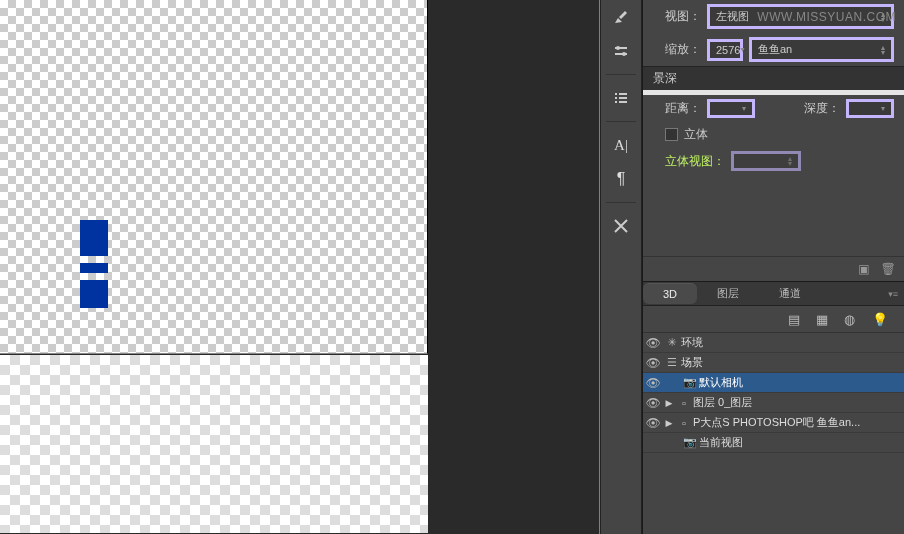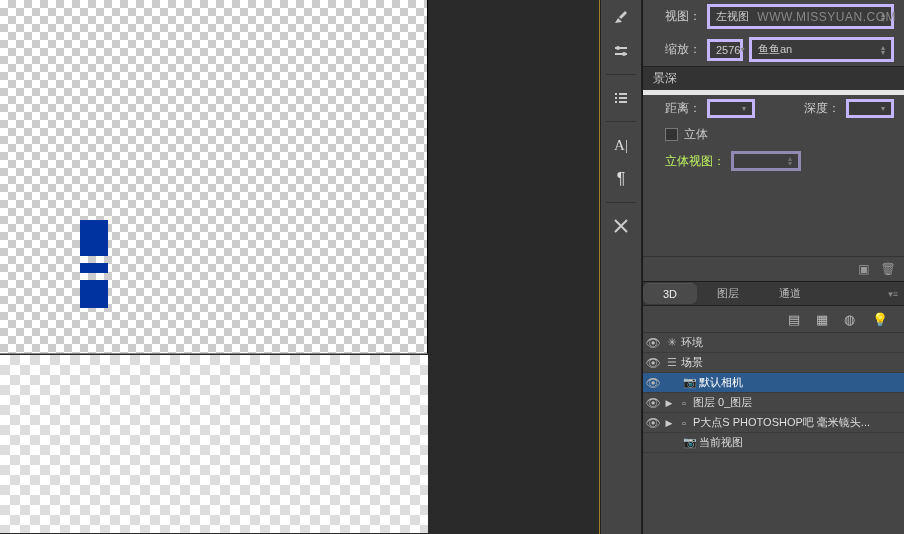--- a/index.html
+++ b/index.html
@@ -208,21 +208,21 @@
       <div class="tree-row">
         <span class="eye">👁</span>
         <span class="arrow">▶</span>
         <span class="row-icon">▫</span>
         <span>图层 0_图层</span>
       </div>
       <div class="tree-row">
         <span class="eye">👁</span>
         <span class="arrow">▶</span>
         <span class="row-icon">▫</span>
-        <span>P大点S PHOTOSHOP吧 毫米镜头...</span>
+        <span>P大点S PHOTOSHOP吧 鱼鱼an...</span>
       </div>
       <div class="tree-row">
         <span class="eye"></span>
         <span class="indent-1"></span>
         <span class="row-icon">📷</span>
         <span>当前视图</span>
       </div>
     </div>
   </div>
 </div>

